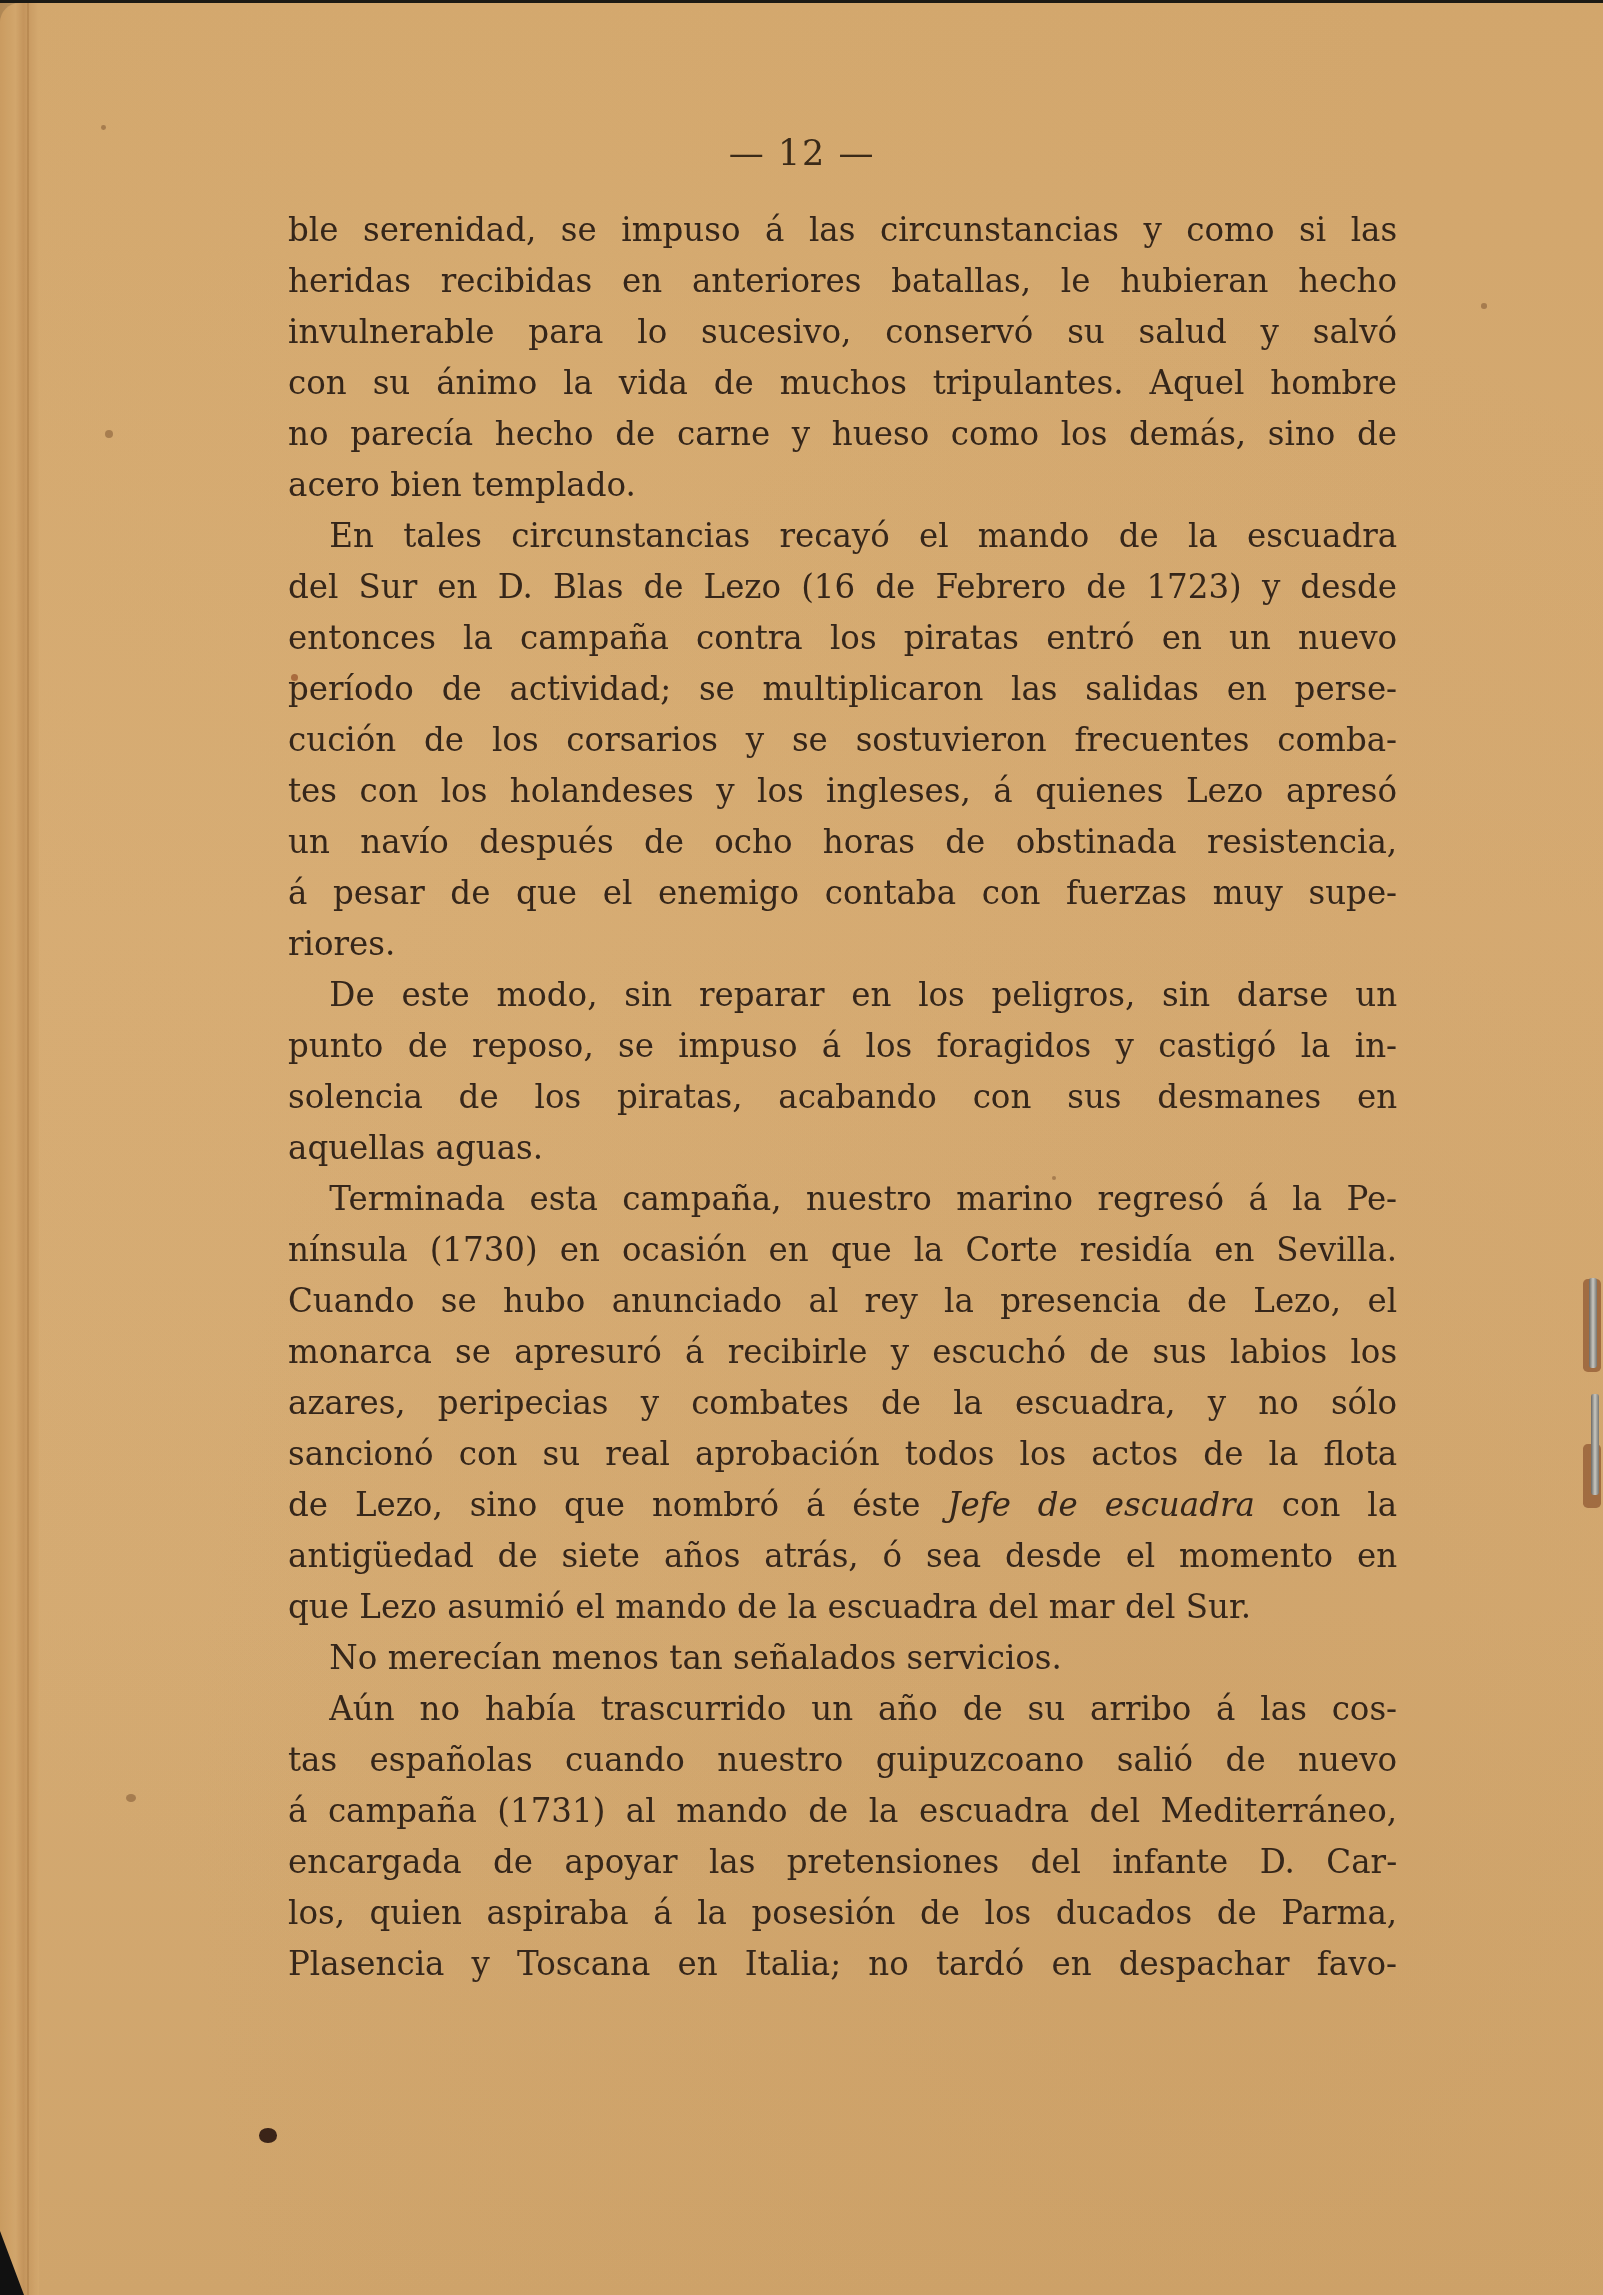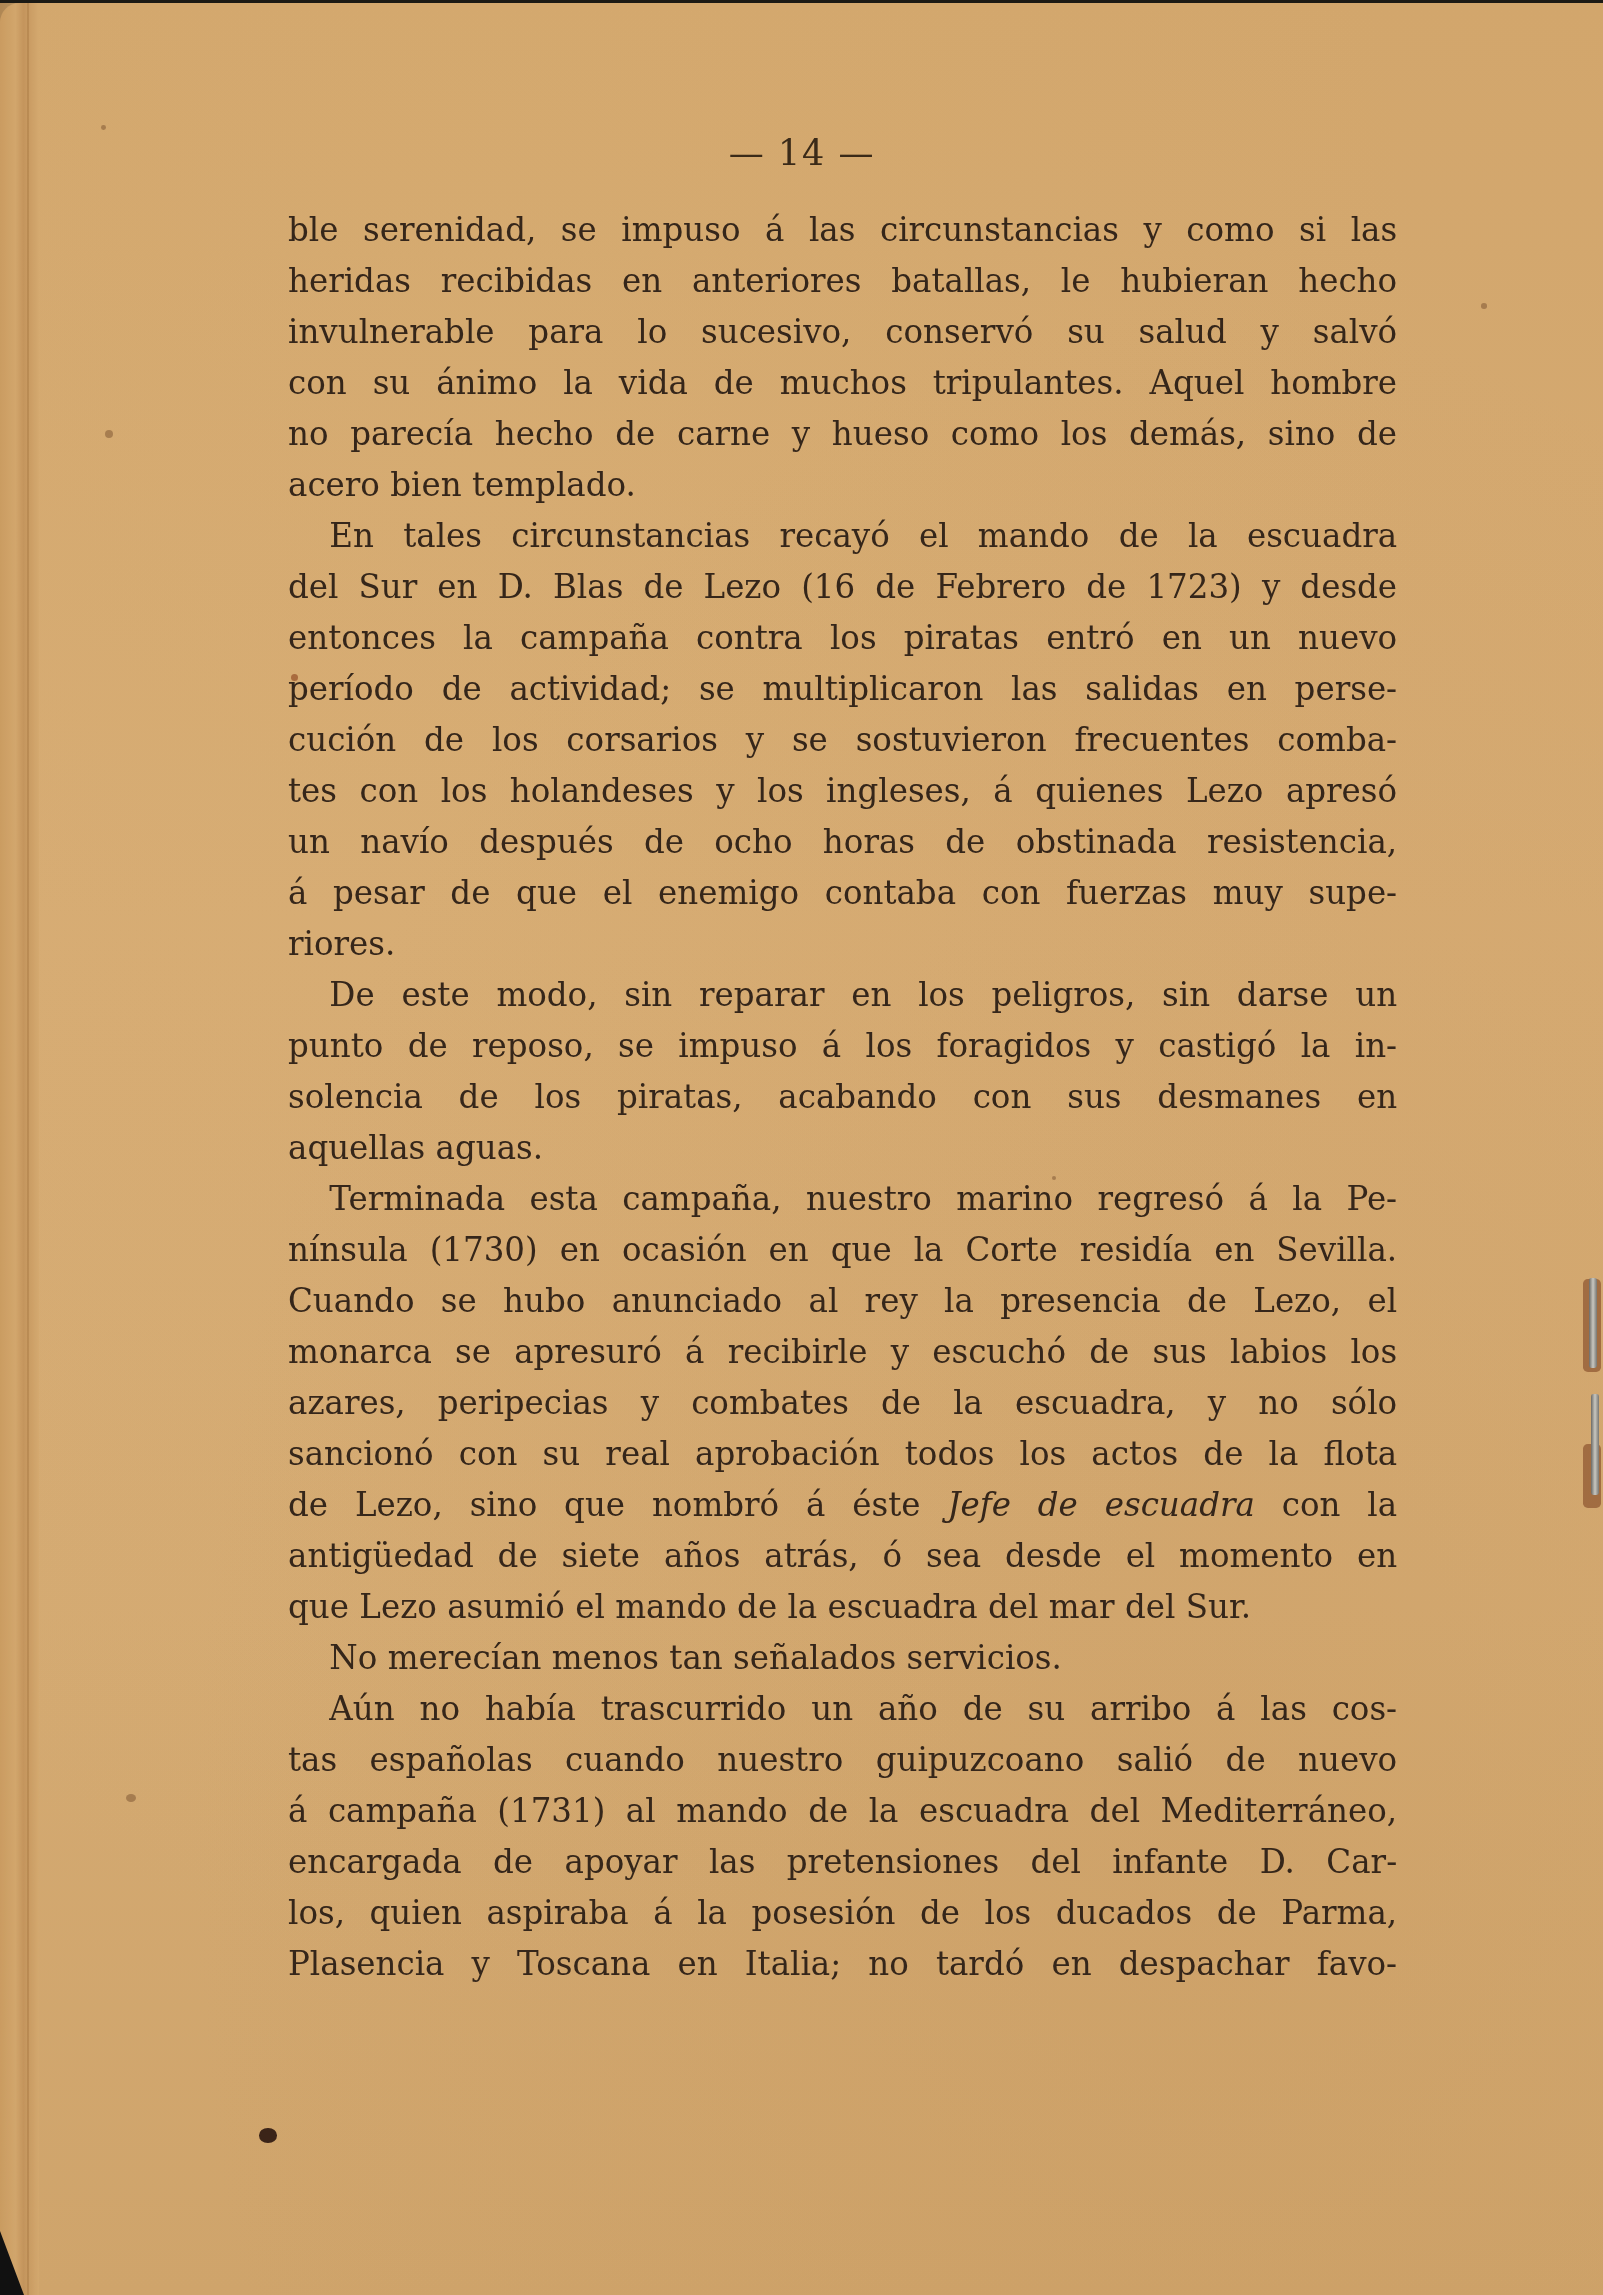--- a/index.html
+++ b/index.html
@@ -61,21 +61,21 @@
     position: absolute; left: 0; bottom: 0; width: 24px; height: 64px;
     background: #111; clip-path: polygon(0 0, 100% 100%, 0 100%);
   }
 </style>
 </head>
 <body>
 
 <div class="page">
   <div class="spine"></div>
 
-  <div class="page-number">— 14 —</div>
+  <div class="page-number">— 12 —</div>
 
   <div class="text-block">
 
     <p class="para">
       <span class="line">ble serenidad, se impuso á las circunstancias y como si las</span>
       <span class="line">heridas recibidas en anteriores batallas, le hubieran hecho</span>
       <span class="line">invulnerable para lo sucesivo, conservó su salud y salvó</span>
       <span class="line">con su ánimo la vida de muchos tripulantes. Aquel hombre</span>
       <span class="line">no parecía hecho de carne y hueso como los demás, sino de</span>
       <span class="line last">acero bien templado.</span>

